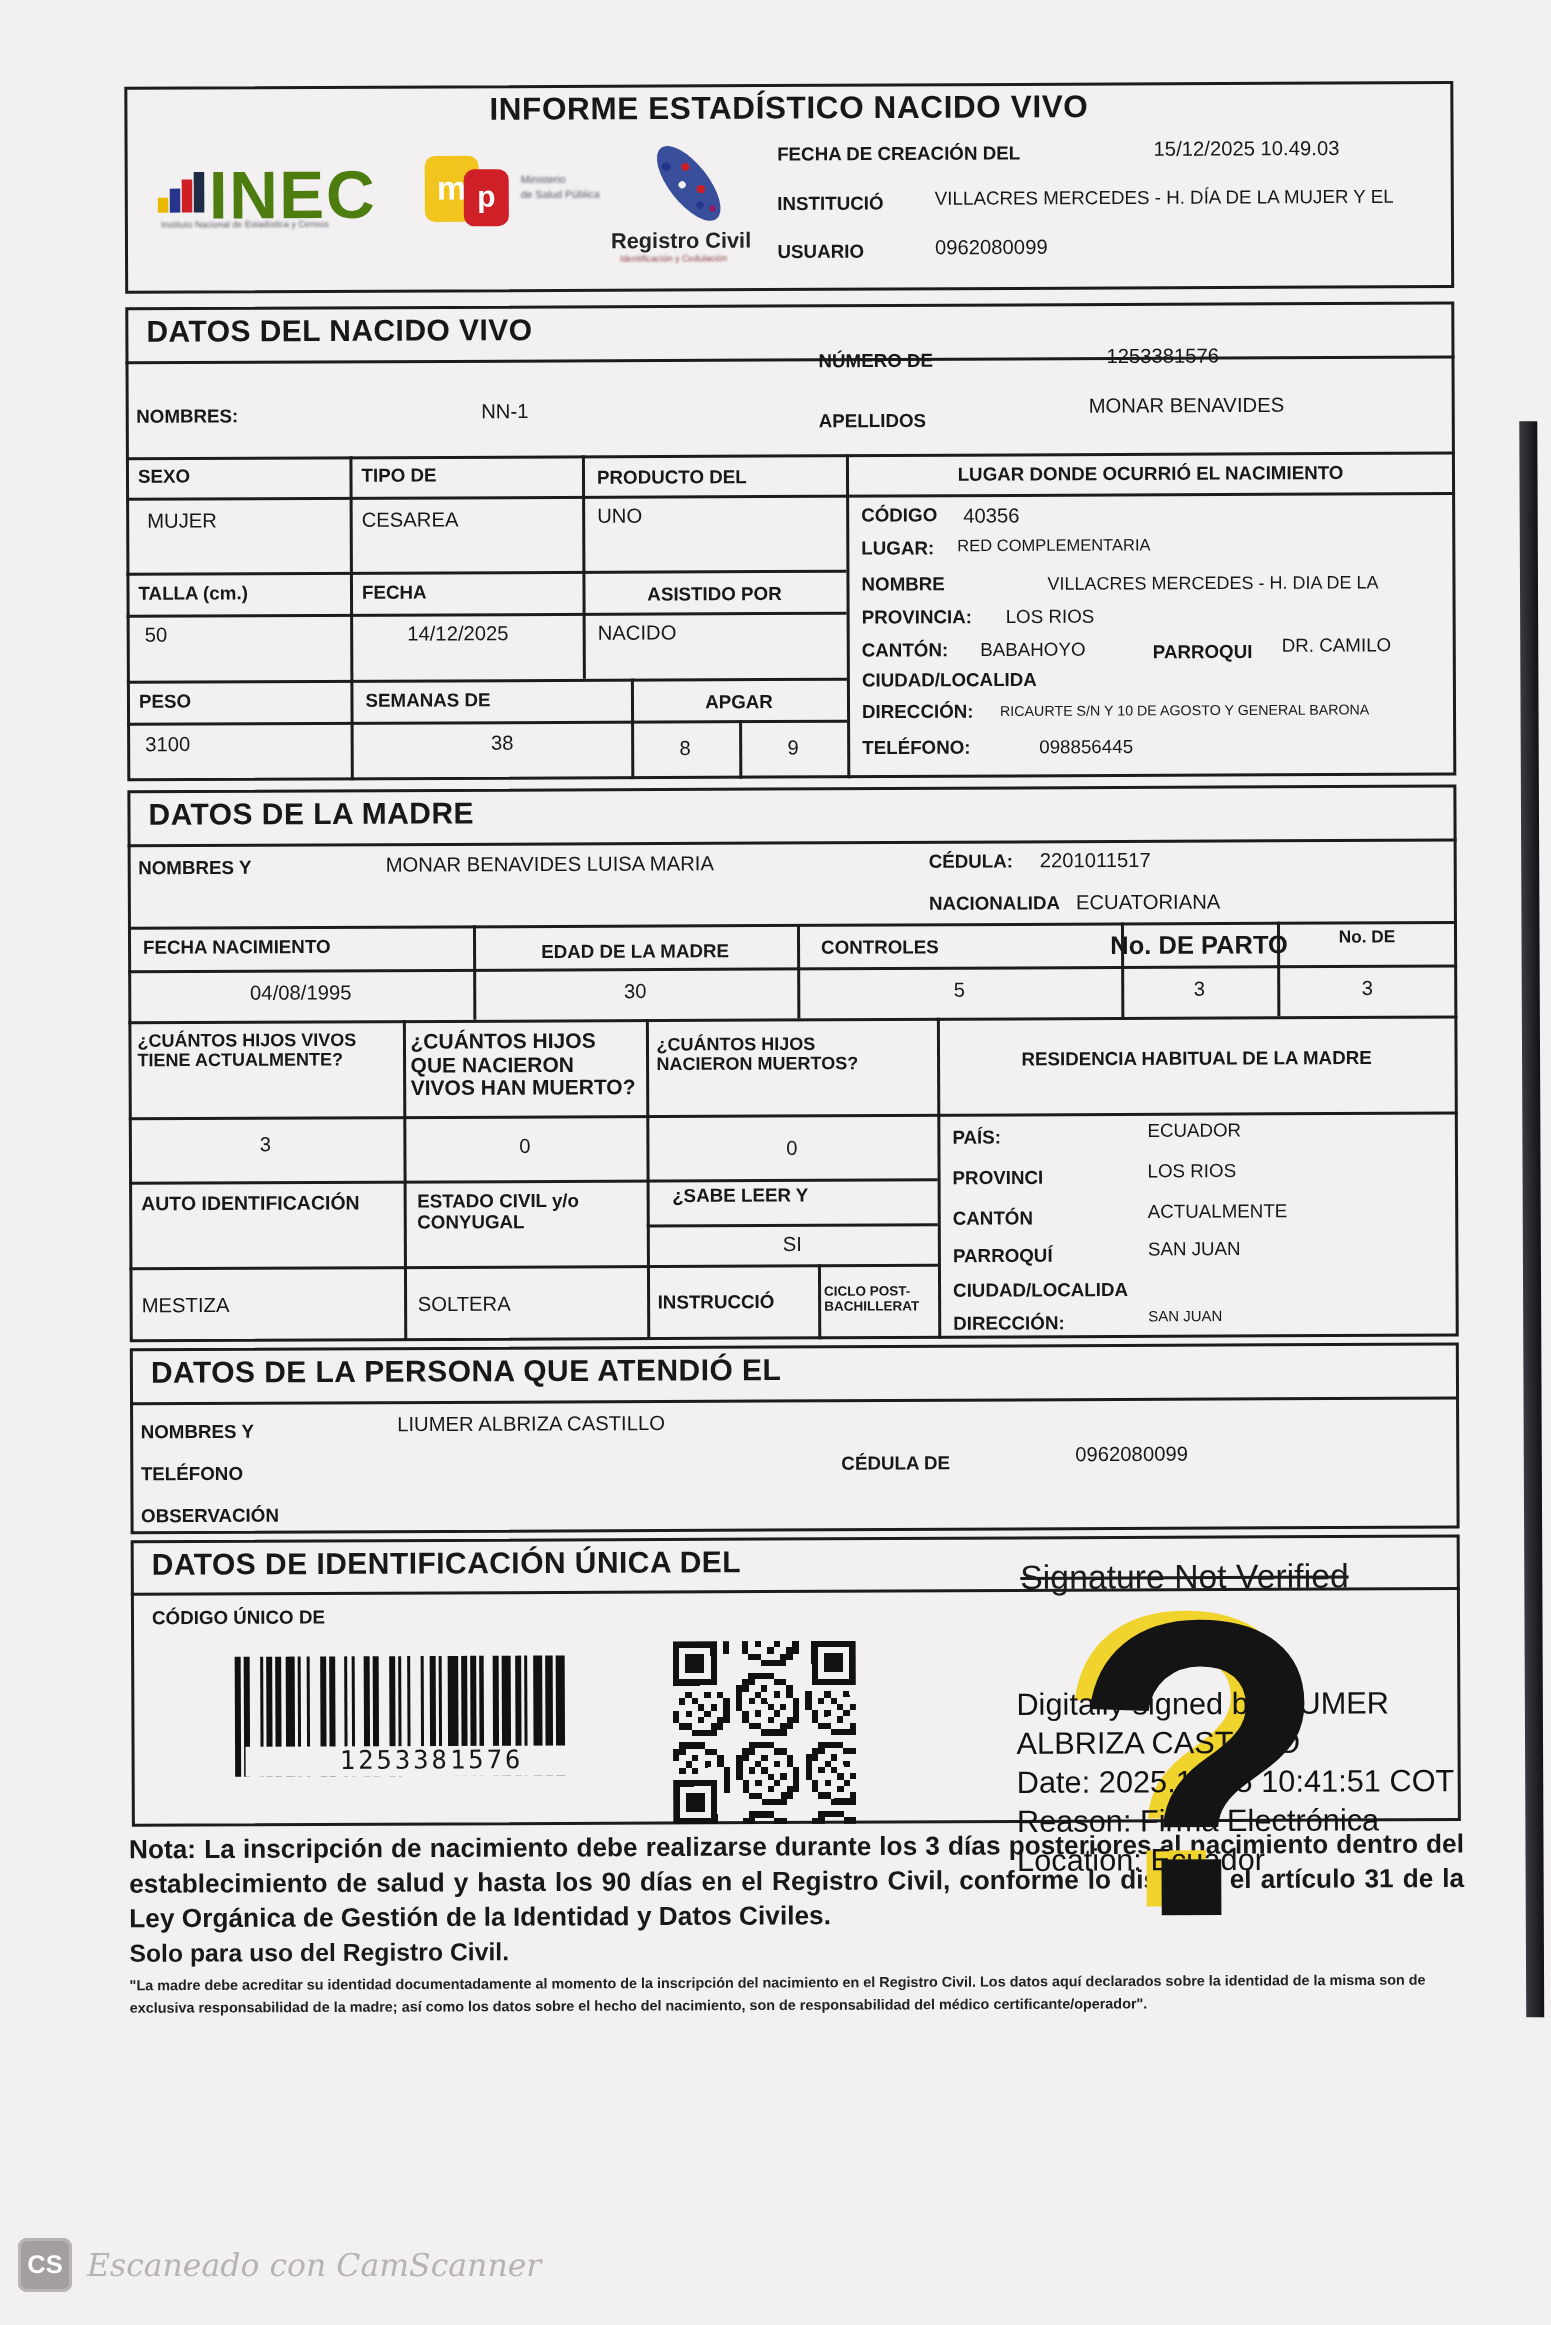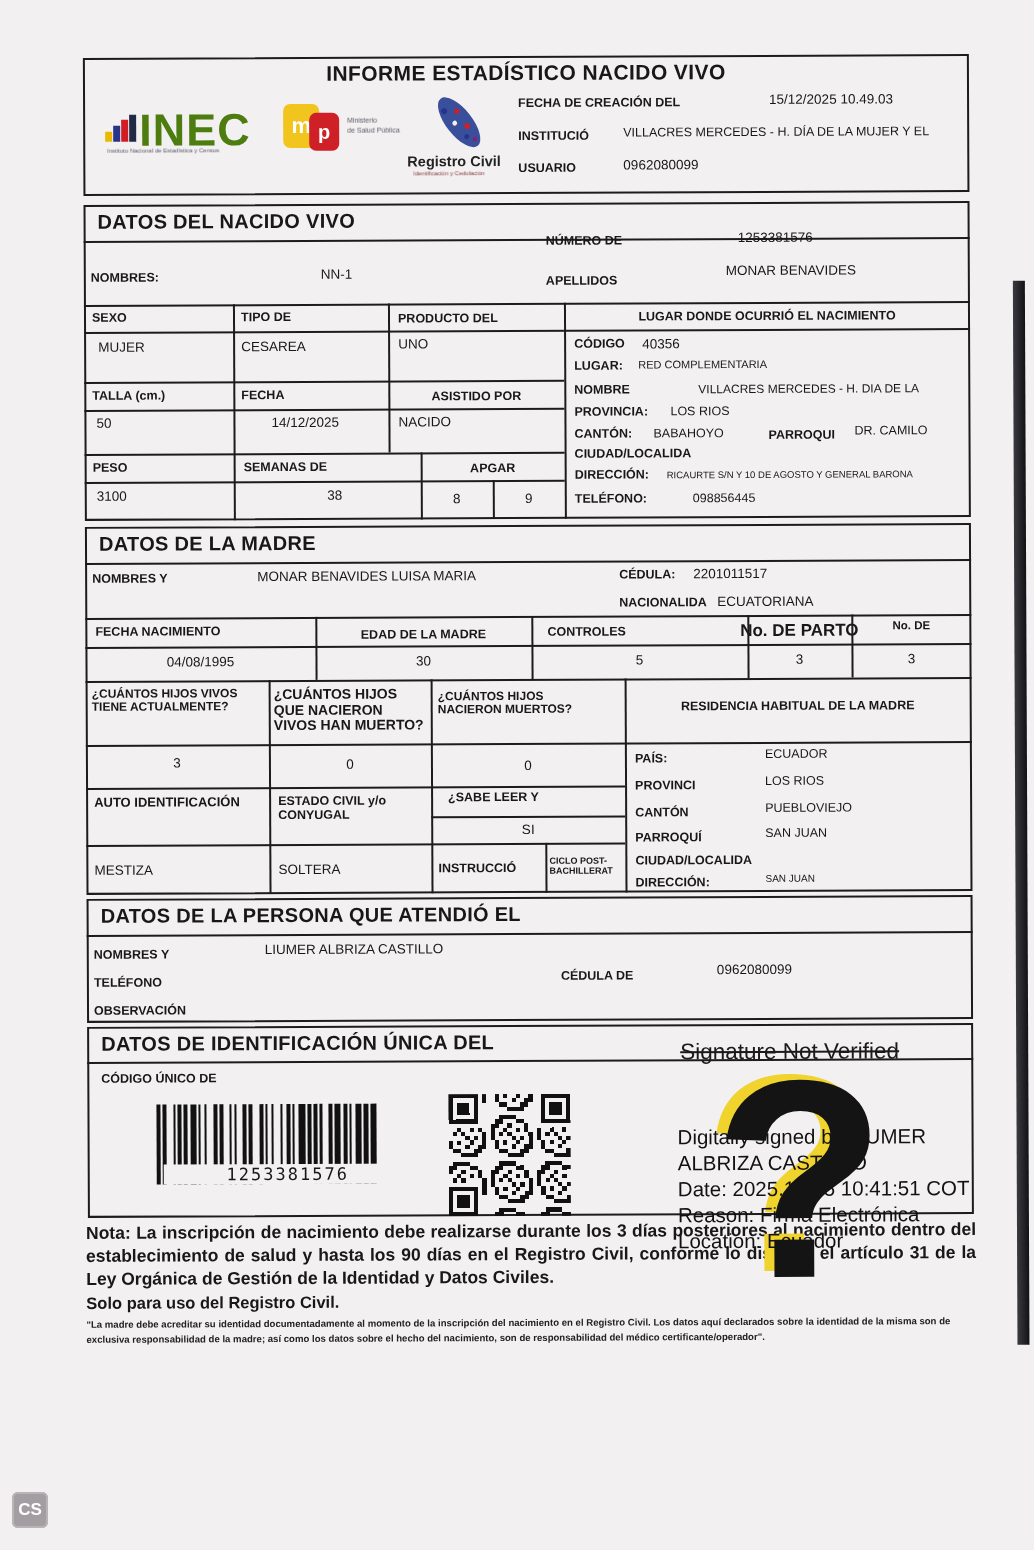--- a/index.html
+++ b/index.html
@@ -154,21 +154,21 @@
 
   <div class="t v13 c" style="left:177px;top:754px">3</div>
   <div class="t v13 c" style="left:350px;top:756px">0</div>
   <div class="t v13 c" style="left:528px;top:758px">0</div>
 
   <div class="t lbl" style="left:635px;top:752px">PAÍS:</div>
   <div class="t" style="left:765px;top:748px;font-size:12.5px">ECUADOR</div>
   <div class="t lbl" style="left:635px;top:779px">PROVINCI</div>
   <div class="t" style="left:765px;top:775px;font-size:12.5px">LOS RIOS</div>
   <div class="t lbl" style="left:635px;top:806px">CANTÓN</div>
-  <div class="t" style="left:765px;top:802px;font-size:12.5px">PUEBLOVIEJO</div>
+  <div class="t" style="left:765px;top:802px;font-size:12.5px">ACTUALMENTE</div>
   <div class="t lbl" style="left:635px;top:831px">PARROQUÍ</div>
   <div class="t" style="left:765px;top:827px;font-size:12.5px">SAN JUAN</div>
   <div class="t lbl" style="left:635px;top:854px">CIUDAD/LOCALIDA</div>
   <div class="t lbl" style="left:635px;top:876px">DIRECCIÓN:</div>
   <div class="t" style="left:765px;top:874px;font-size:10px">SAN JUAN</div>
 
   <div class="t" style="left:94px;top:793px;font-size:13px;font-weight:bold">AUTO IDENTIFICACIÓN</div>
   <div class="t wrap" style="left:278px;top:793px;width:135px;font-size:12.5px;font-weight:bold">ESTADO CIVIL y/o CONYUGAL</div>
   <div class="t lbl" style="left:448px;top:790px">¿SABE LEER Y</div>
   <div class="t v13 c" style="left:528px;top:822px">SI</div>
@@ -522,13 +522,14 @@
     <div class="hl" style="left: 431px; top: 816px; width: 194px;"></div>
     <div class="hl" style="left: 86px; top: 843px; width: 539px;"></div>
     <div class="vl" style="left: 269px; top: 679px; height: 214px;"></div>
     <div class="vl" style="left: 431px; top: 679px; height: 214px;"></div>
     <div class="vl" style="left: 625px; top: 679px; height: 214px;"></div>
     <div class="vl" style="left: 545px; top: 843px; height: 50px;"></div>
   </div>
 
 <div class="cam">
   <div class="cs-badge">CS</div>
+  <div class="cs-text">Escaneado con CamScanner</div>
 </div>
 
 </body></html>

